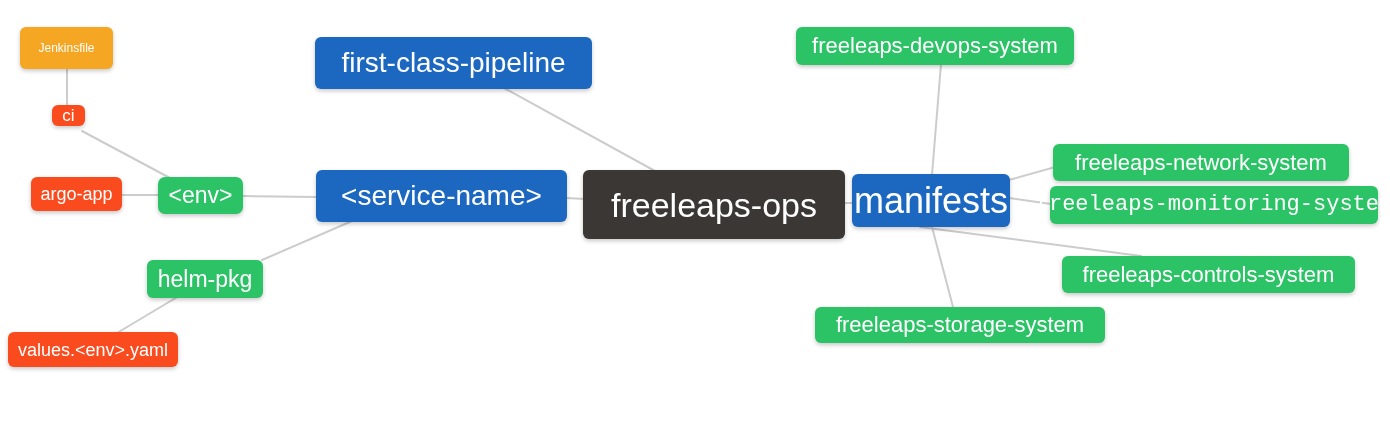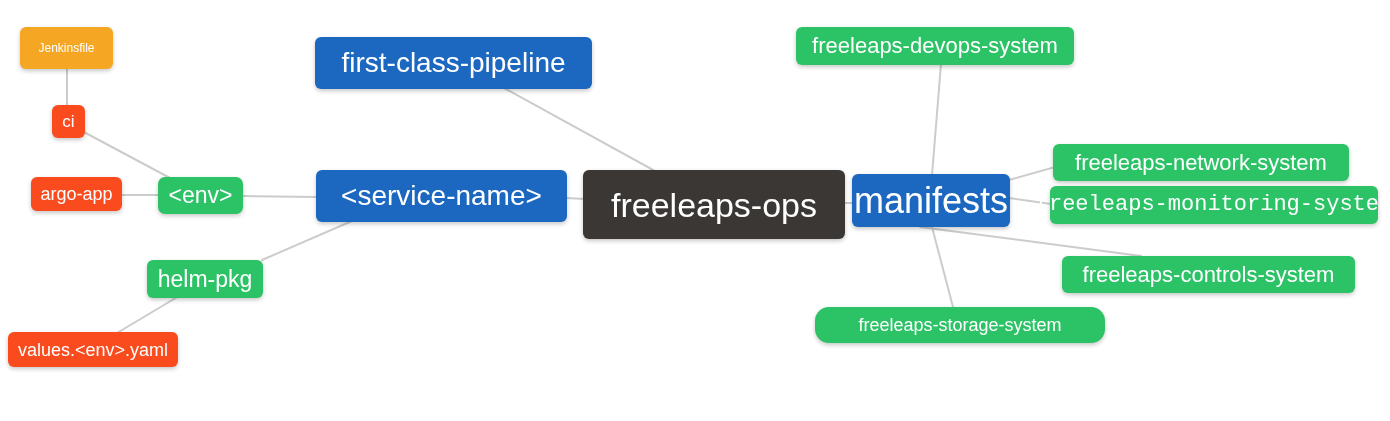--- a/index.html
+++ b/index.html
@@ -58,27 +58,27 @@
       <line x1="566" y1="198" x2="585" y2="199" stroke="#cccccc"></line>
       <line x1="844" y1="203" x2="854" y2="203" stroke="#cccccc"></line>
       <line x1="932" y1="175" x2="941" y2="64" stroke="#cccccc"></line>
       <line x1="1009" y1="180" x2="1123" y2="148" stroke="#cccccc"></line>
       <line x1="1009" y1="198" x2="1051" y2="204" stroke="#cccccc"></line>
       <line x1="920" y1="227" x2="1141" y2="256" stroke="#cccccc"></line>
       <line x1="932" y1="227" x2="953" y2="307" stroke="#cccccc"></line>
     </svg>
 
 <div class="node" style="left: 20px; top: 27px; width: 93px; height: 42px; font-size: 12px; background: rgb(245, 166, 35); color: rgb(255, 255, 255);">Jenkinsfile</div>
-    <div class="node" style="left: 52px; top: 105px; width: 33px; height: 33px; font-size: 17px; background: rgb(249, 75, 30); color: rgb(255, 255, 255);">ci</div>
+    <div class="node" style="left: 52px; top: 105px; width: 33px; height: 21px; font-size: 17px; background: rgb(249, 75, 30); color: rgb(255, 255, 255);">ci</div>
     <div class="node" style="left: 31px; top: 177px; width: 91px; height: 34px; font-size: 18px; background: rgb(249, 75, 30); color: rgb(255, 255, 255);">argo-app</div>
     <div class="node" style="left: 158px; top: 177px; width: 85px; height: 37px; font-size: 23px; background: rgb(43, 195, 102); color: rgb(255, 255, 255); border-radius: 7px;">&lt;env&gt;</div>
     <div class="node" style="left: 147px; top: 260px; width: 116px; height: 38px; font-size: 23px; background: rgb(43, 195, 102); color: rgb(255, 255, 255);">helm-pkg</div>
     <div class="node" style="left: 8px; top: 332px; width: 170px; height: 35px; font-size: 18px; background: rgb(249, 75, 30); color: rgb(255, 255, 255);">values.&lt;env&gt;.yaml</div>
     <div class="node" style="left: 315px; top: 37px; width: 277px; height: 52px; font-size: 28px; background: rgb(28, 104, 192); color: rgb(255, 255, 255);">first-class-pipeline</div>
     <div class="node" style="left: 316px; top: 170px; width: 251px; height: 52px; font-size: 28px; background: rgb(28, 104, 192); color: rgb(255, 255, 255);">&lt;service-name&gt;</div>
     <div class="node" style="left: 583px; top: 170px; width: 262px; height: 69px; font-size: 34px; background: rgb(59, 55, 53); color: rgb(255, 255, 255);">freeleaps-ops</div>
     <div class="node" style="left: 852px; top: 174px; width: 158px; height: 53px; font-size: 36px; background: rgb(28, 104, 192); color: rgb(255, 255, 255);">manifests</div>
     <div class="node" style="left: 796px; top: 27px; width: 278px; height: 38px; font-size: 22px; background: rgb(43, 195, 102); color: rgb(255, 255, 255);">freeleaps-devops-system</div>
     <div class="node" style="left: 1053px; top: 112px; width: 296px; height: 37px; font-size: 22px; background: rgb(43, 195, 102); color: rgb(255, 255, 255); margin-top: 32px;">freeleaps-network-system</div>
     <div class="node" style="left: 1050px; top: 186px; width: 328px; height: 38px; font-size: 22px; background: rgb(43, 195, 102); color: rgb(255, 255, 255); font-family: Liberation Mono, monospace;">freeleaps-monitoring-system</div>
     <div class="node" style="left: 1062px; top: 256px; width: 293px; height: 37px; font-size: 22px; background: rgb(43, 195, 102); color: rgb(255, 255, 255);">freeleaps-controls-system</div>
-    <div class="node" style="left: 815px; top: 307px; width: 290px; height: 36px; font-size: 18px; background: rgb(43, 195, 102); color: rgb(255, 255, 255); border-radius: 14px;">freeleaps-storage-system</div>
+    <div class="node" style="left: 815px; top: 307px; width: 290px; height: 36px; font-size: 22px; background: rgb(43, 195, 102); color: rgb(255, 255, 255);">freeleaps-storage-system</div>
   </div>
 
 </body></html>

